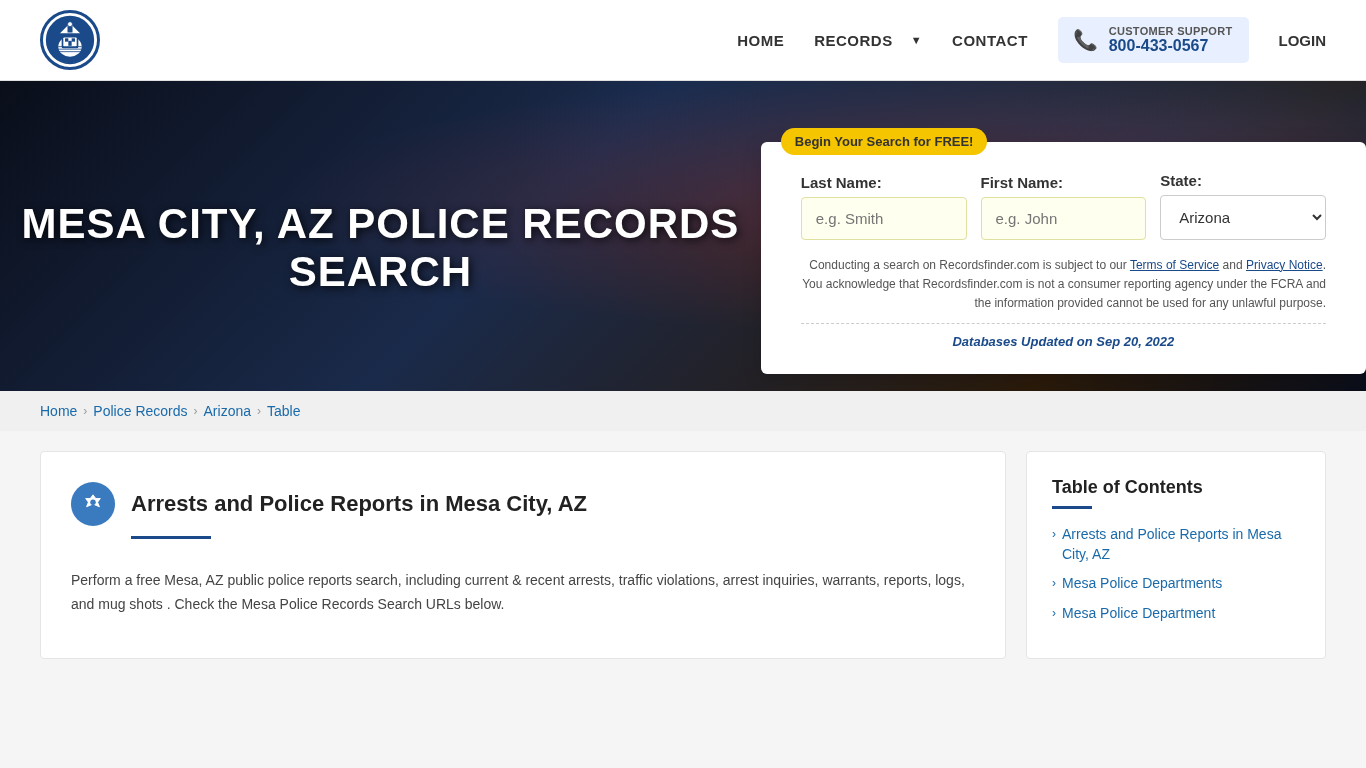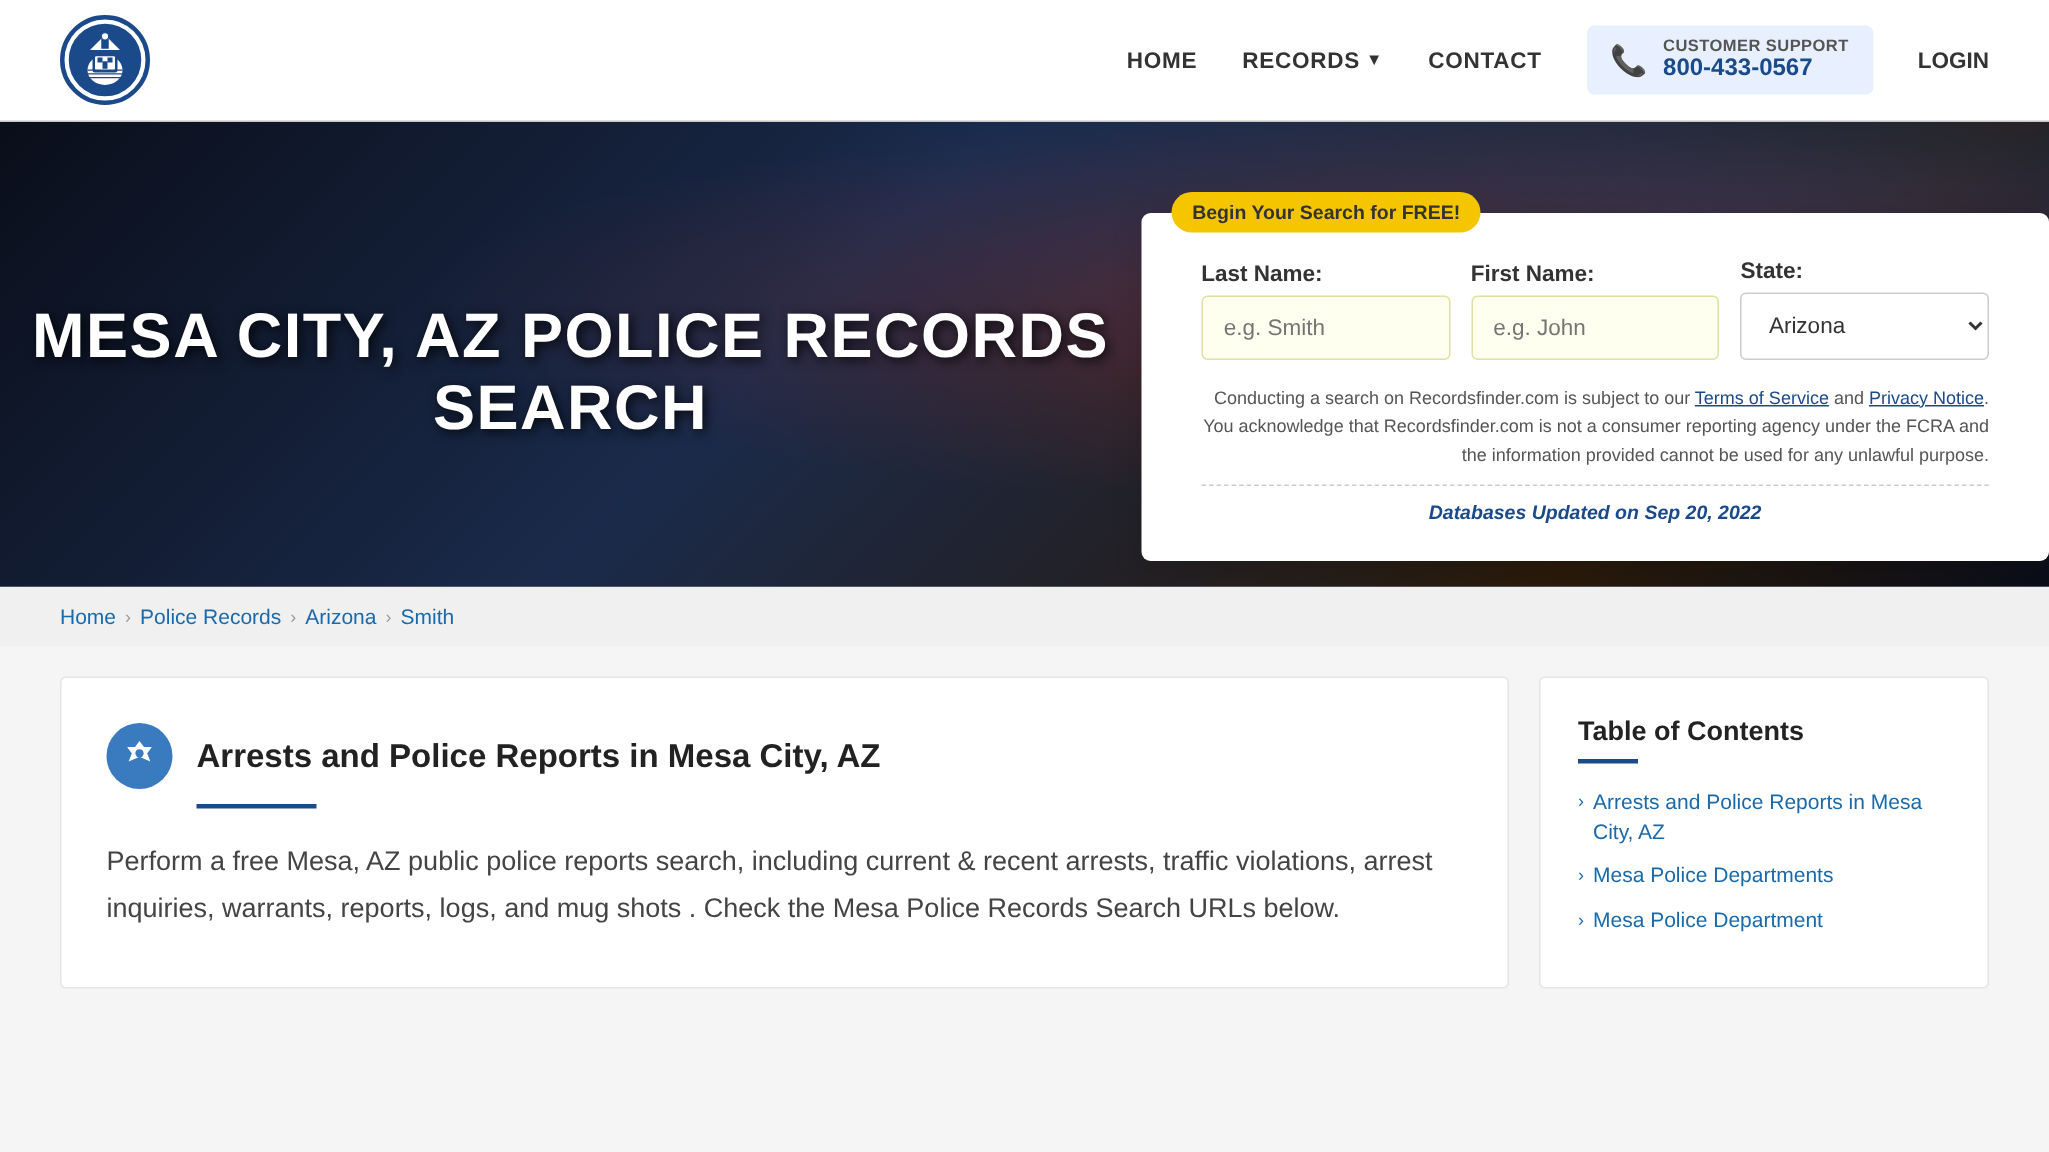--- a/index.html
+++ b/index.html
@@ -55,21 +55,21 @@
       font-size: 15px;
       font-weight: 600;
       color: #333;
       text-decoration: none;
       letter-spacing: 0.5px;
       cursor: pointer;
     }
     .records-link {
       display: flex;
       align-items: center;
-      gap: 4px;
+      gap: 18px;
     }
     .customer-support-box {
       background: #e8f0ff;
       border-radius: 5px;
       padding: 8px 16px;
       display: flex;
       align-items: center;
       gap: 10px;
     }
     .phone-icon {
@@ -301,24 +301,24 @@
       color: #222;
     }
     .title-underline {
       width: 80px;
       height: 3px;
       background: #1a4a8a;
       margin-top: 6px;
       margin-left: 60px;
     }
     .article-body {
-      font-size: 18px;
+      font-size: 14px;
       color: #444;
       line-height: 1.7;
-      margin-top: 20px;
+      margin-top: 30px;
     }
 
     
     .toc-title {
       font-size: 18px;
       font-weight: 700;
       color: #222;
       margin-bottom: 8px;
     }
     .toc-divider {
@@ -418,21 +418,21 @@
   </div>
 </section>
 
 <div class="breadcrumb-bar">
   <a class="breadcrumb-link" href="#">Home</a>
   <span class="breadcrumb-sep">›</span>
   <a class="breadcrumb-link" href="#">Police Records</a>
   <span class="breadcrumb-sep">›</span>
   <a class="breadcrumb-link" href="#">Arizona</a>
   <span class="breadcrumb-sep">›</span>
-  <span class="breadcrumb-current">Smith</span>
+  <span class="breadcrumb-current">Table</span>
 </div>
 
 <div class="main-content">
   <div class="content-left">
     <div class="article-header">
       <div class="badge-icon">
         <svg width="22" height="22" viewBox="0 0 24 24" fill="none" xmlns="http://www.w3.org/2000/svg">
           <path d="M12 2L15 6H20L17 10L19 15L12 12L5 15L7 10L4 6H9L12 2Z" fill="#fff" stroke="#fff" stroke-width="1"></path>
           <circle cx="12" cy="10" r="3" fill="#3a7abf"></circle>
         </svg>

